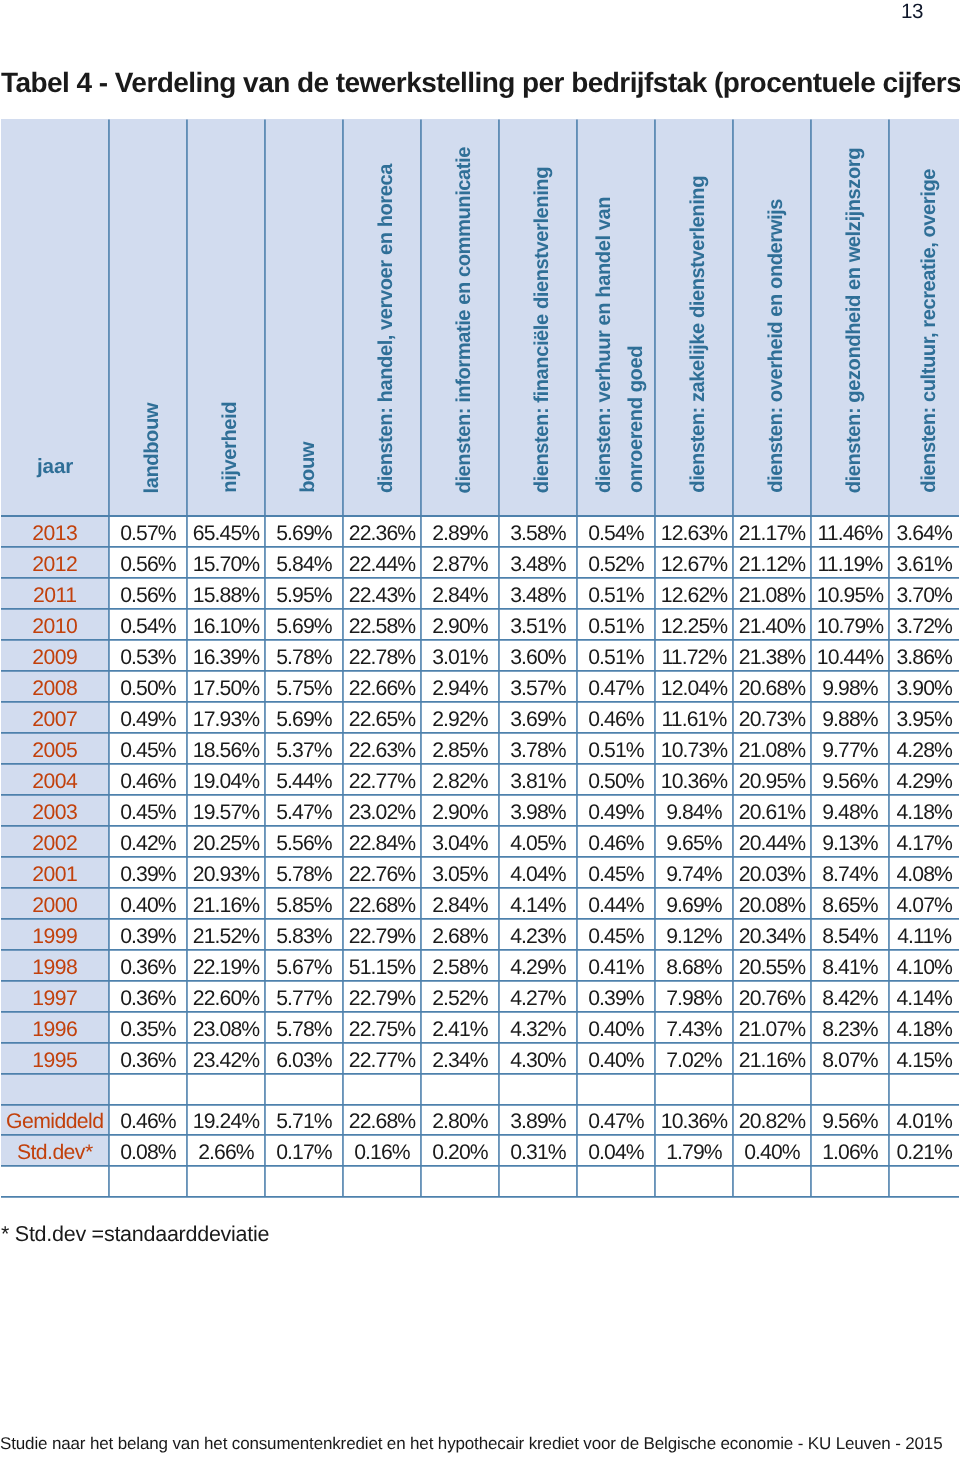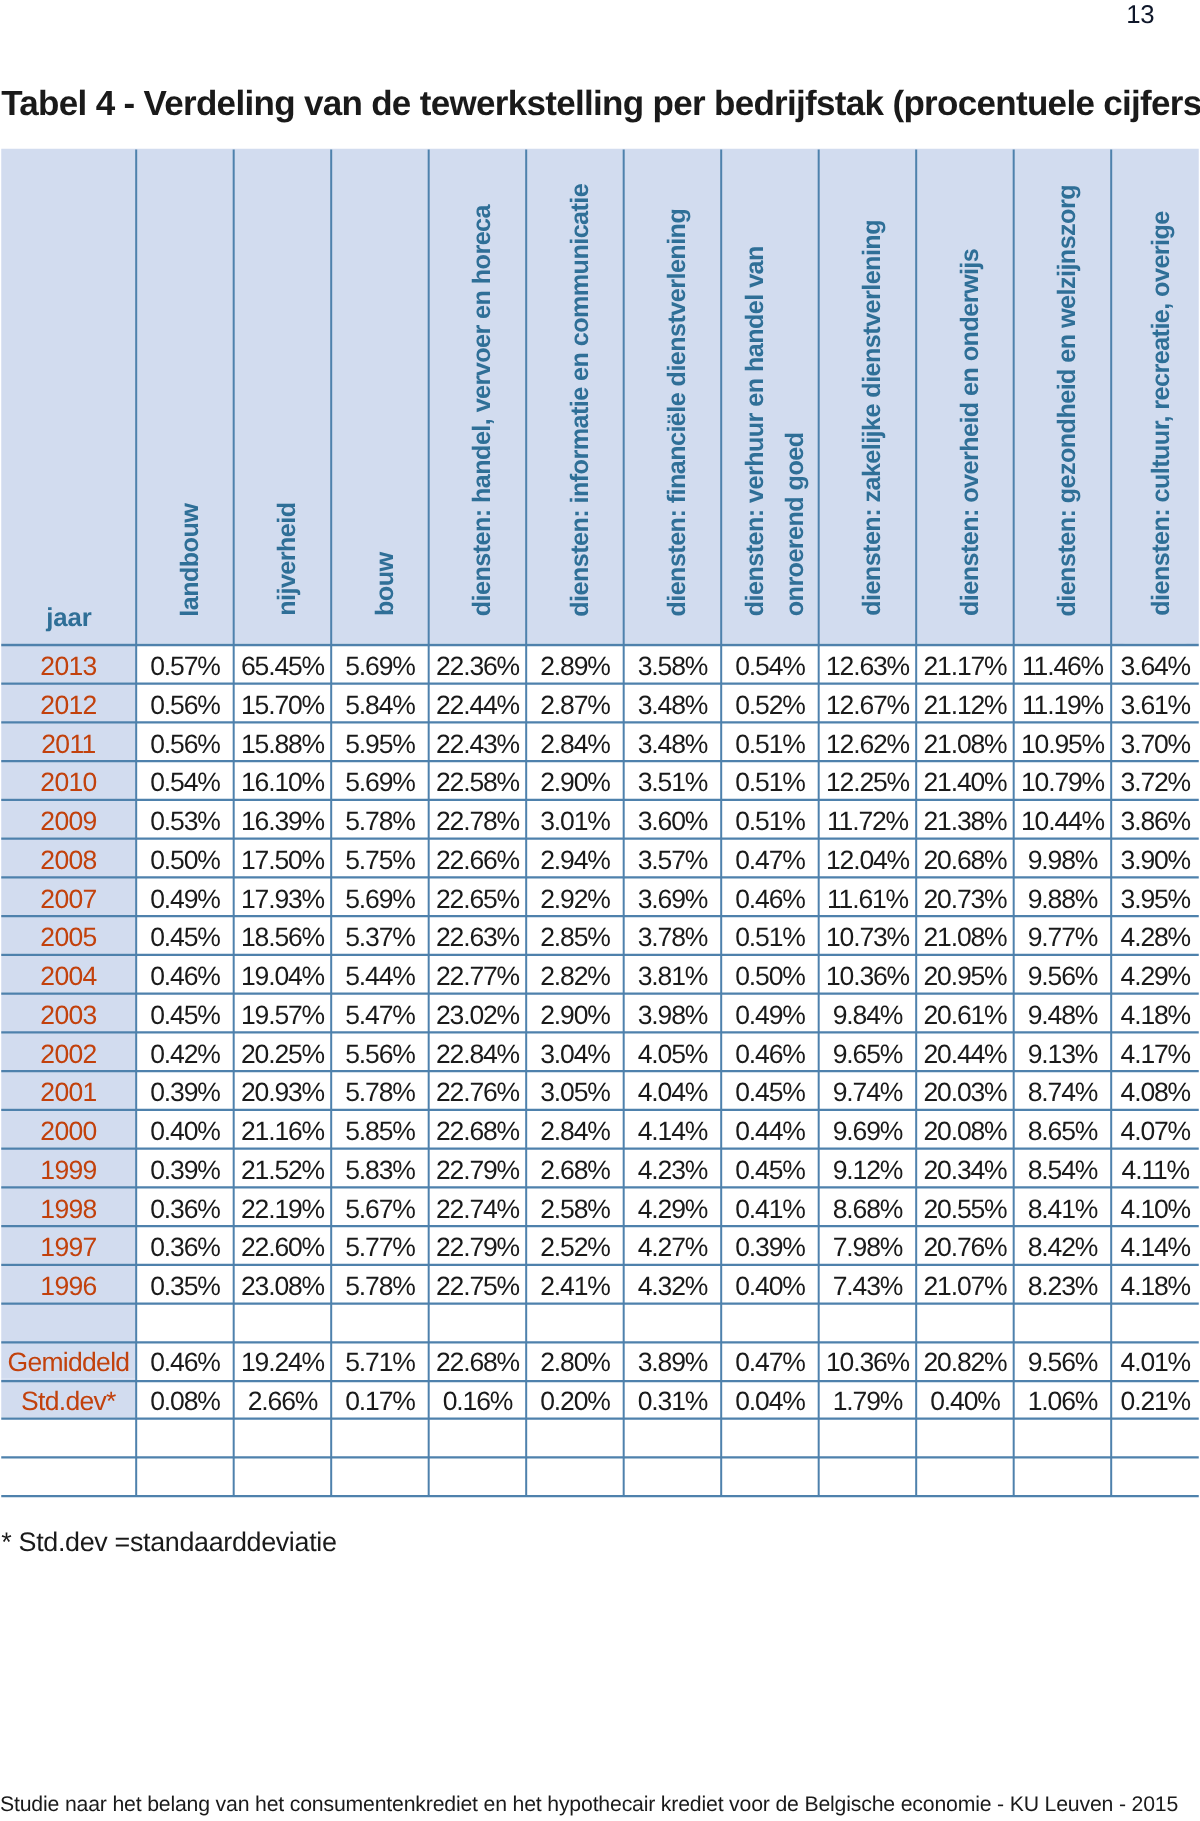--- a/index.html
+++ b/index.html
@@ -12,21 +12,21 @@
 .grid-overlay{position:absolute;left:0;top:0;pointer-events:none;}
 .tbl{position:absolute;left:1px;top:119px;width:958px;border-collapse:collapse;table-layout:fixed;}
 .tbl td,.tbl th{padding:0;margin:0;border:0;}
 .hdr-row th{height:396px;line-height:0;box-sizing:border-box;vertical-align:bottom;background:#d2dcef;border-right:1px solid transparent;border-bottom:2px solid transparent;}
 .hdr-row th.first{border-left:0;}
 .hdr-row th.last{border-right:0;}
 .vert{writing-mode:vertical-rl;transform:rotate(180deg);text-align:left;
  font-size:20.15px;letter-spacing:-0.45px;line-height:32.1px;color:#2f6f97;white-space:normal;
  display:inline-block;vertical-align:bottom;padding:21px 0 0 0;margin-left:9px;}
 .horiz{display:block;font-size:20.6px;letter-spacing:-0.1px;line-height:23px;color:#2f6f97;
- text-align:left;padding:0 0 8px 36px;}
+ text-align:left;padding:0 0 36px 36px;}
 .tbl tr.data td{height:31px;box-sizing:border-box;font-size:21.2px;letter-spacing:-0.9px;color:#1a1a1a;text-align:center;vertical-align:bottom;line-height:normal;
  border-bottom:1px solid transparent;border-right:1px solid transparent;background:#ffffff;}
 .tbl tr.data td.last{border-right:0;border-radius:11px;}
 .tbl tr.data td.yr{background:#d2dcef;color:#c2410c;text-align:center;letter-spacing:-0.55px;border-right:1px solid transparent;}
 .tbl tr.blank td{height:30px;box-sizing:border-box;background:#ffffff;border-bottom:1px solid transparent;border-right:1px solid transparent;}
 .tbl tr.blank td.last{border-right:0;}
 .tbl tr.blank td.yr{background:#d2dcef;border-right:1px solid transparent;}
 
 .footnote{position:absolute;left:1px;top:1223px;font-size:21.5px;letter-spacing:-0.26px;line-height:23px;color:#1a1a1a;}
 .footer{position:absolute;left:0px;top:1435px;font-size:17px;letter-spacing:-0.145px;line-height:18px;color:#1a1a1a;white-space:nowrap;}
@@ -266,21 +266,21 @@
         <td>9.12%</td>
         <td>20.34%</td>
         <td>8.54%</td>
         <td class="last">4.11%</td>
       </tr>
       <tr class="data">
         <td class="yr">1998</td>
         <td>0.36%</td>
         <td>22.19%</td>
         <td>5.67%</td>
-        <td>22.74%</td>
+        <td>51.15%</td>
         <td>2.58%</td>
         <td>4.29%</td>
         <td>0.41%</td>
         <td>8.68%</td>
         <td>20.55%</td>
         <td>8.41%</td>
         <td class="last">4.10%</td>
       </tr>
       <tr class="data">
         <td class="yr">1997</td>
@@ -302,20 +302,34 @@
         <td>23.08%</td>
         <td>5.78%</td>
         <td>22.75%</td>
         <td>2.41%</td>
         <td>4.32%</td>
         <td>0.40%</td>
         <td>7.43%</td>
         <td>21.07%</td>
         <td>8.23%</td>
         <td class="last">4.18%</td>
+      </tr>
+      <tr class="data">
+        <td class="yr">1995</td>
+        <td>0.36%</td>
+        <td>23.42%</td>
+        <td>6.03%</td>
+        <td>22.77%</td>
+        <td>2.34%</td>
+        <td>4.30%</td>
+        <td>0.40%</td>
+        <td>7.02%</td>
+        <td>21.16%</td>
+        <td>8.07%</td>
+        <td class="last">4.15%</td>
       </tr>
       <tr class="blank">
         <td class="yr"></td>
         <td></td>
         <td></td>
         <td></td>
         <td></td>
         <td></td>
         <td></td>
         <td></td>

